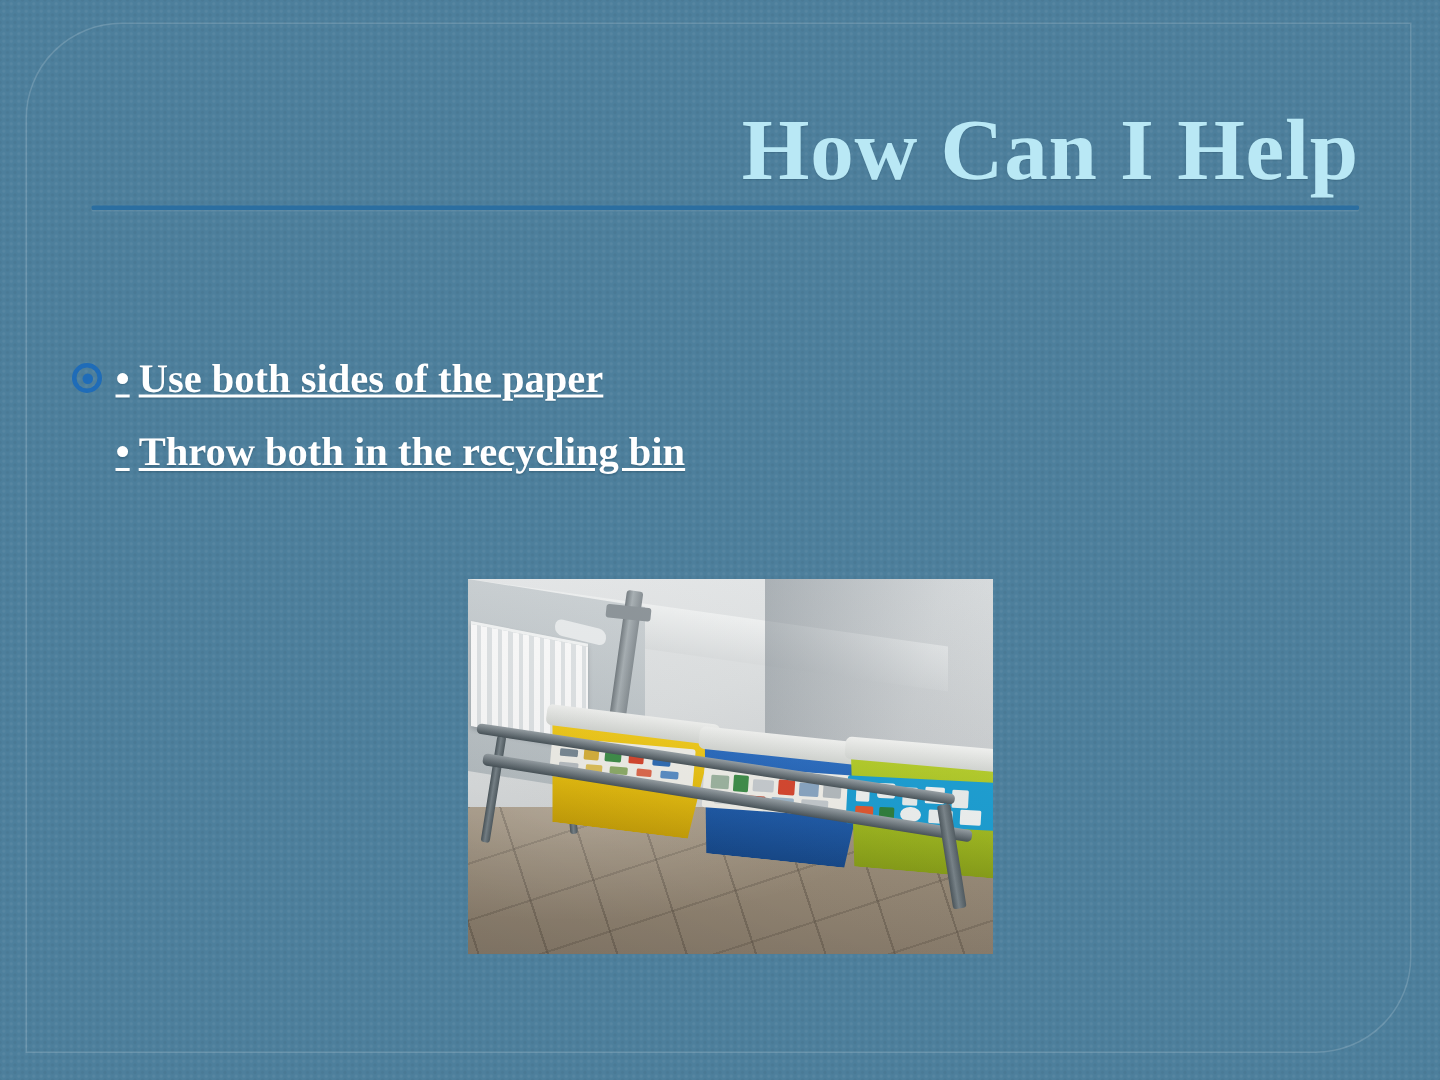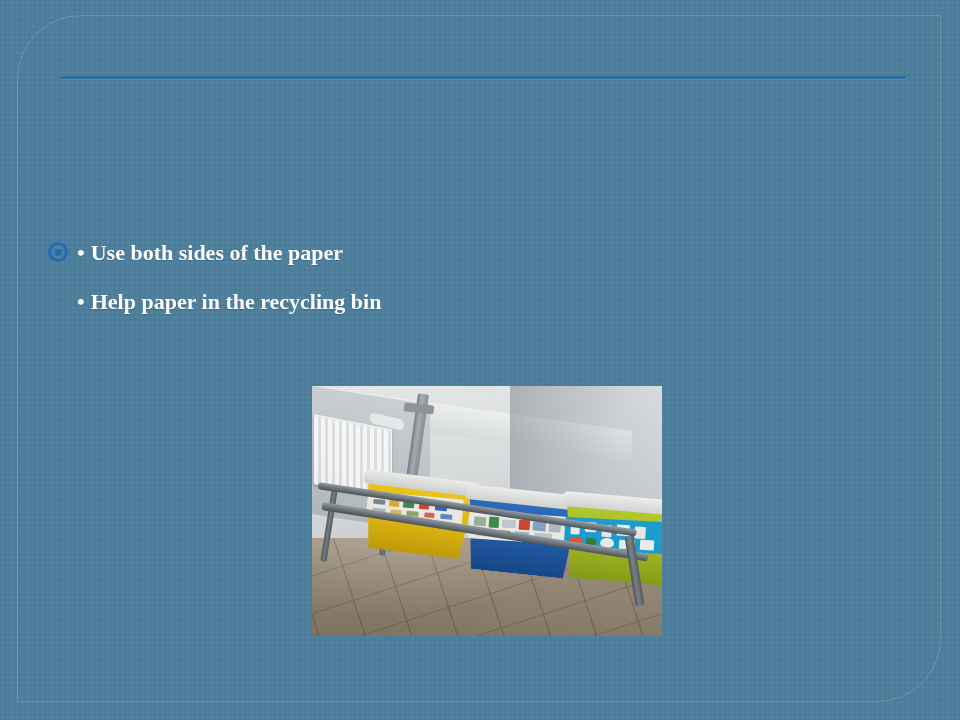--- a/index.html
+++ b/index.html
@@ -103,25 +103,26 @@
     height: 7px;
     margin: -3.5px 0 0 -3.5px;
     border-radius: 50%;
     background: #1f6cb8;
   }
   #body-lines {
     flex: 1 1 auto;
   }
   .body-line {
     color: #ffffff;
-    font-size: 22px;
+    font-size: 27px;
     font-weight: bold;
     line-height: 49px;
     white-space: nowrap;
     text-shadow: 0 1px 1px rgba(20,50,70,0.25);
+    text-decoration: underline;
   }
   .body-line .line-bullet {
     margin-right: 6px;
   }
 
   
   #photo {
     position: absolute;
     left: 312px;
     top: 386px;
@@ -290,35 +291,36 @@
 </style>
 </head>
 <body>
 
 <div id="slide">
 
   <div id="slide-texture"></div>
   <div id="slide-frame"></div>
 
   <div id="title-block">
+    <h1 id="slide-title">How Can I Help</h1>
     <div id="title-rule"></div>
   </div>
 
   <div id="body-block">
 
     <span id="body-marker"></span>
 
     <div id="body-lines">
 
       <div class="body-line">
         <span class="line-bullet">•</span><span>Use both sides of the paper</span>
       </div>
 
       <div class="body-line">
-        <span class="line-bullet">•</span><span>Help paper in the recycling bin</span>
+        <span class="line-bullet">•</span><span>Throw both in the recycling bin</span>
       </div>
 
 
     </div>
   </div>
 
   <div id="photo">
 
     <div class="ph" id="wall-right"></div>
     <div class="ph" id="ceiling-edge"></div>

